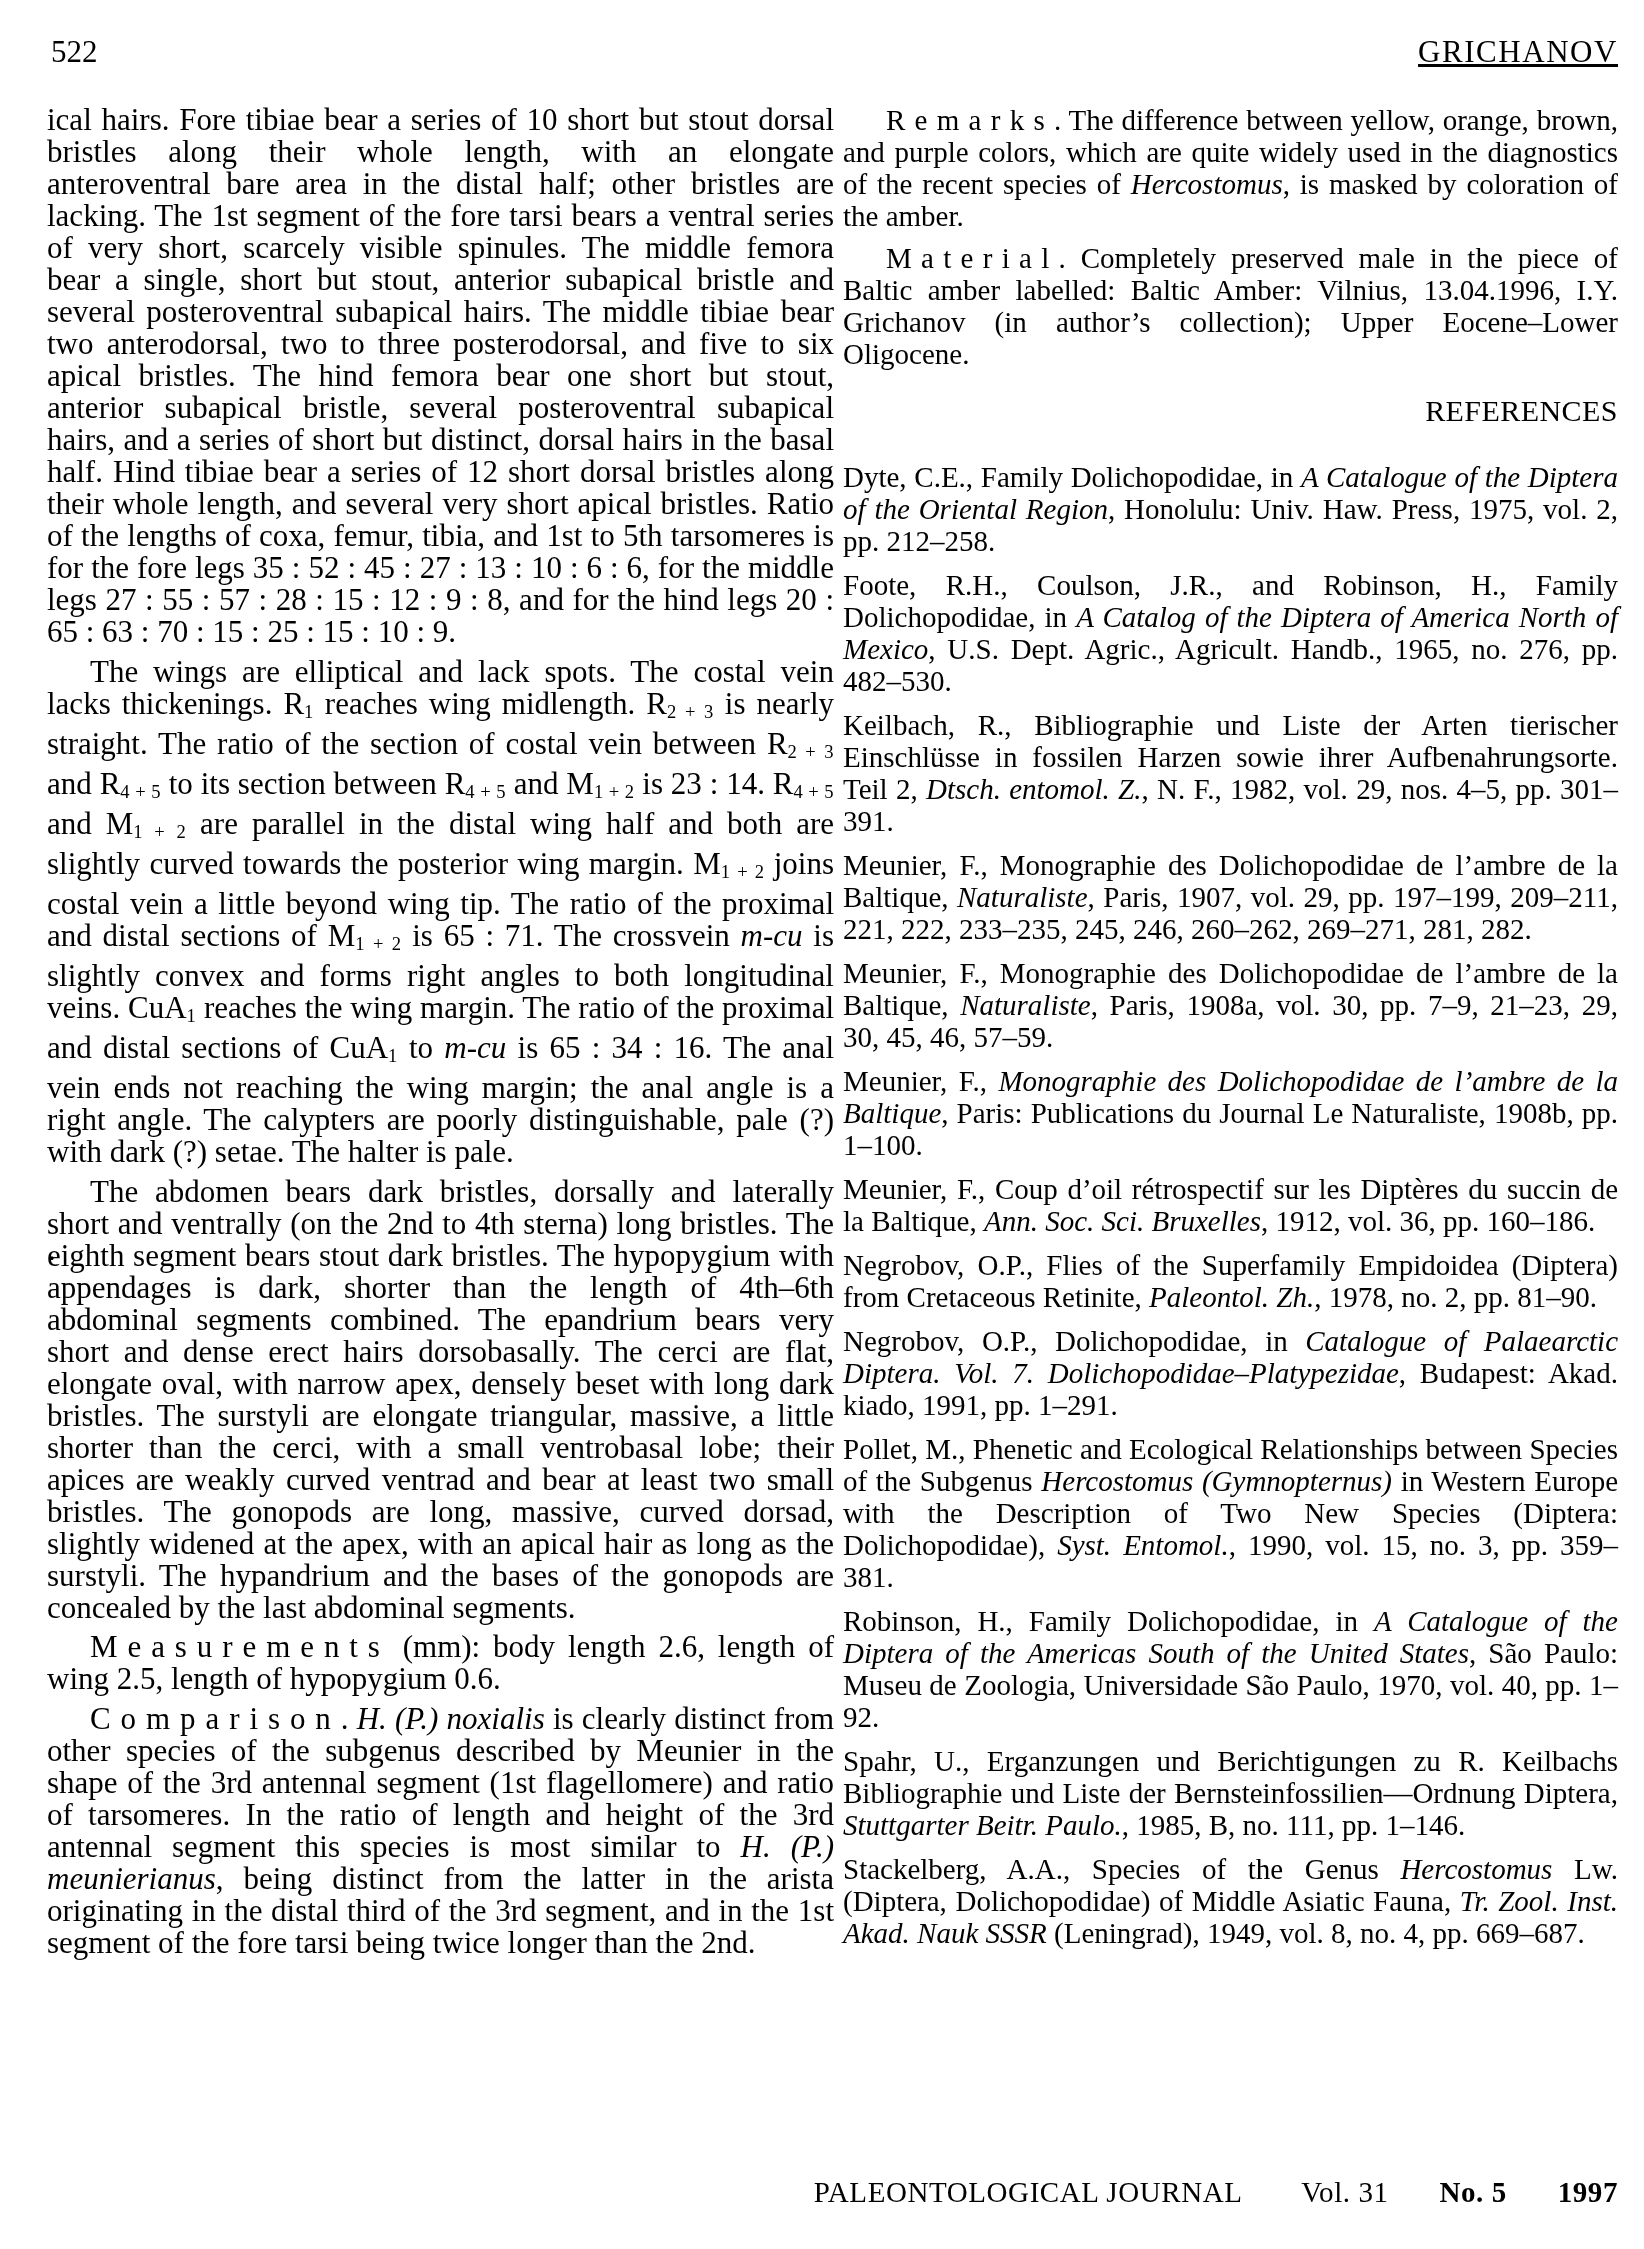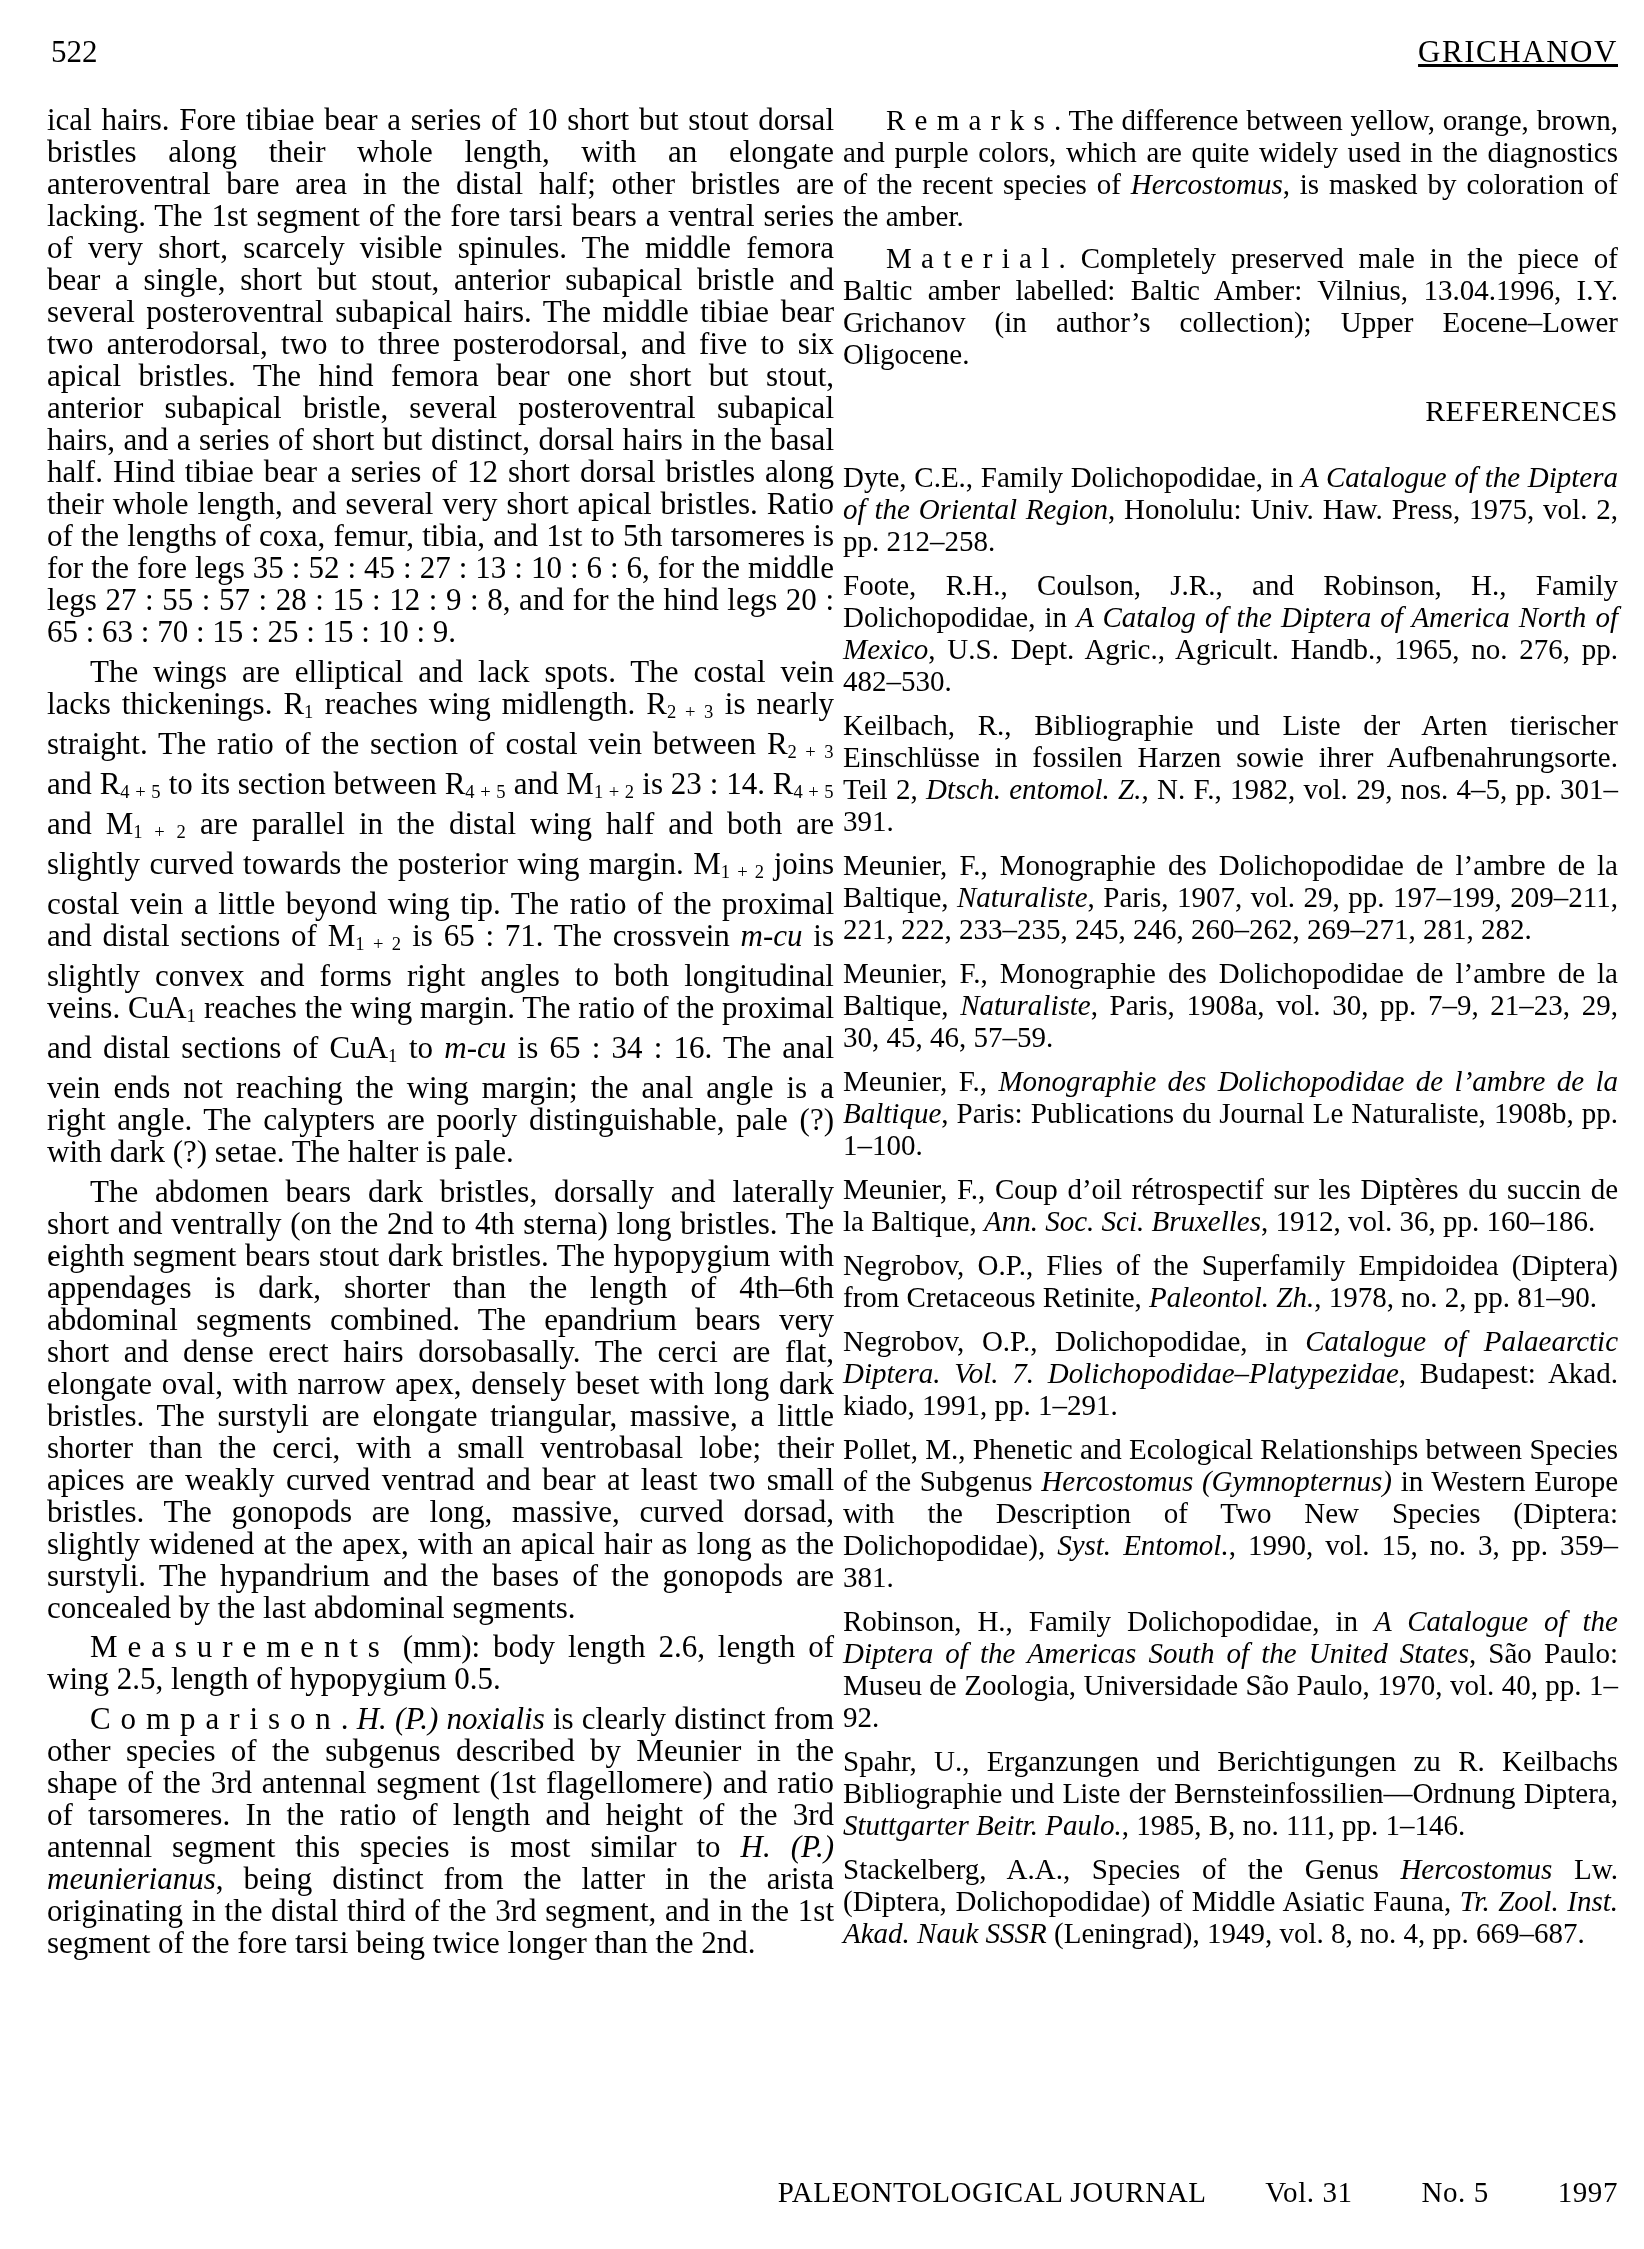--- a/index.html
+++ b/index.html
@@ -36,35 +36,35 @@
   .s-sp { letter-spacing: 0.32em; }
   .s-sub { font-size: 0.6em; vertical-align: -0.22em; letter-spacing: 0.02em; }
   
   .stray-mark { position: absolute; left: 48px; top: 1234px; font-size: 31px; line-height: 31px; }
   
   .page-footer {
     position: absolute; top: 2176px; right: 27px;
     font-size: 29px; white-space: nowrap; letter-spacing: 0.02em;
   }
   .page-footer .gap-lg { margin-left: 52px; }
-  .page-footer .gap-md { margin-left: 61px; }
+  .page-footer .gap-md { margin-left: 43px; font-weight: bold; }
 </style>
 </head>
 <body>
 
 <div class="page-header">
   <span class="page-number">522</span>
   <span class="running-head">GRICHANOV</span>
 </div>
 
 <section class="col col-left">
     <p class="para"><span class="s-n">ical hairs. Fore tibiae bear a series of 10 short but stout dorsal bristles along their whole length, with an elongate anteroventral bare area in the distal half; other bristles are lacking. The 1st segment of the fore tarsi bears a ventral series of very short, scarcely visible spinules. The middle femora bear a single, short but stout, anterior subapical bristle and several posteroventral subapical hairs. The middle tibiae bear two anterodorsal, two to three posterodorsal, and five to six apical bristles. The hind femora bear one short but stout, anterior subapical bristle, several posteroventral subapical hairs, and a series of short but distinct, dorsal hairs in the basal half. Hind tibiae bear a series of 12 short dorsal bristles along their whole length, and several very short apical bristles. Ratio of the lengths of coxa, femur, tibia, and 1st to 5th tarsomeres is for the fore legs 35 : 52 : 45 : 27 : 13 : 10 : 6 : 6, for the middle legs 27 : 55 : 57 : 28 : 15 : 12 : 9 : 8, and for the hind legs 20 : 65 : 63 : 70 : 15 : 25 : 15 : 10 : 9.</span></p>
     <p class="para indent"><span class="s-n">The wings are elliptical and lack spots. The costal vein lacks thickenings. R</span><span class="s-sub">1</span><span class="s-n"> reaches wing midlength. R</span><span class="s-sub">2 + 3</span><span class="s-n"> is nearly straight. The ratio of the section of costal vein between R</span><span class="s-sub">2 + 3</span><span class="s-n"> and R</span><span class="s-sub">4 + 5</span><span class="s-n"> to its section between R</span><span class="s-sub">4 + 5</span><span class="s-n"> and M</span><span class="s-sub">1 + 2</span><span class="s-n"> is 23 : 14. R</span><span class="s-sub">4 + 5</span><span class="s-n"> and M</span><span class="s-sub">1 + 2</span><span class="s-n"> are parallel in the distal wing half and both are slightly curved towards the posterior wing margin. M</span><span class="s-sub">1 + 2</span><span class="s-n"> joins costal vein a little beyond wing tip. The ratio of the proximal and distal sections of M</span><span class="s-sub">1 + 2</span><span class="s-n"> is 65 : 71. The crossvein </span><span class="s-i">m-cu</span><span class="s-n"> is slightly convex and forms right angles to both longitudinal veins. CuA</span><span class="s-sub">1</span><span class="s-n"> reaches the wing margin. The ratio of the proximal and distal sections of CuA</span><span class="s-sub">1</span><span class="s-n"> to </span><span class="s-i">m-cu</span><span class="s-n"> is 65 : 34 : 16. The anal vein ends not reaching the wing margin; the anal angle is a right angle. The calypters are poorly distinguishable, pale (?) with dark (?) setae. The halter is pale.</span></p>
     <p class="para indent"><span class="s-n">The abdomen bears dark bristles, dorsally and laterally short and ventrally (on the 2nd to 4th sterna) long bristles. The eighth segment bears stout dark bristles. The hypopygium with appendages is dark, shorter than the length of 4th–6th abdominal segments combined. The epandrium bears very short and dense erect hairs dorsobasally. The cerci are flat, elongate oval, with narrow apex, densely beset with long dark bristles. The surstyli are elongate triangular, massive, a little shorter than the cerci, with a small ventrobasal lobe; their apices are weakly curved ventrad and bear at least two small bristles. The gonopods are long, massive, curved dorsad, slightly widened at the apex, with an apical hair as long as the surstyli. The hypandrium and the bases of the gonopods are concealed by the last abdominal segments.</span></p>
-    <p class="para indent"><span class="s-sp">Measurements</span><span class="s-n"> (mm): body length 2.6, length of wing 2.5, length of hypopygium 0.5.</span></p>
+    <p class="para indent"><span class="s-sp">Measurements</span><span class="s-n"> (mm): body length 2.6, length of wing 2.5, length of hypopygium 0.6.</span></p>
     <p class="para indent"><span class="s-sp">Comparison</span><span class="s-n">. </span><span class="s-i">H. (P.) noxialis</span><span class="s-n"> is clearly distinct from other species of the subgenus described by Meunier in the shape of the 3rd antennal segment (1st flagellomere) and ratio of tarsomeres. In the ratio of length and height of the 3rd antennal segment this species is most similar to </span><span class="s-i">H. (P.) meunierianus</span><span class="s-n">, being distinct from the latter in the arista originating in the distal third of the 3rd segment, and in the 1st segment of the fore tarsi being twice longer than the 2nd.</span></p>
   </section>
 
 <span class="stray-mark">.</span>
 
 <section class="col col-right">
   <div>
       <p class="para indent"><span class="s-sp">Remarks</span><span class="s-n">. The difference between yellow, orange, brown, and purple colors, which are quite widely used in the diagnostics of the recent species of </span><span class="s-i">Hercostomus</span><span class="s-n">, is masked by coloration of the amber.</span></p>
       <p class="para indent"><span class="s-sp">Material</span><span class="s-n">. Completely preserved male in the piece of Baltic amber labelled: Baltic Amber: Vilnius, 13.04.1996, I.Y. Grichanov (in author’s collection); Upper Eocene–Lower Oligocene.</span></p>
     </div>

